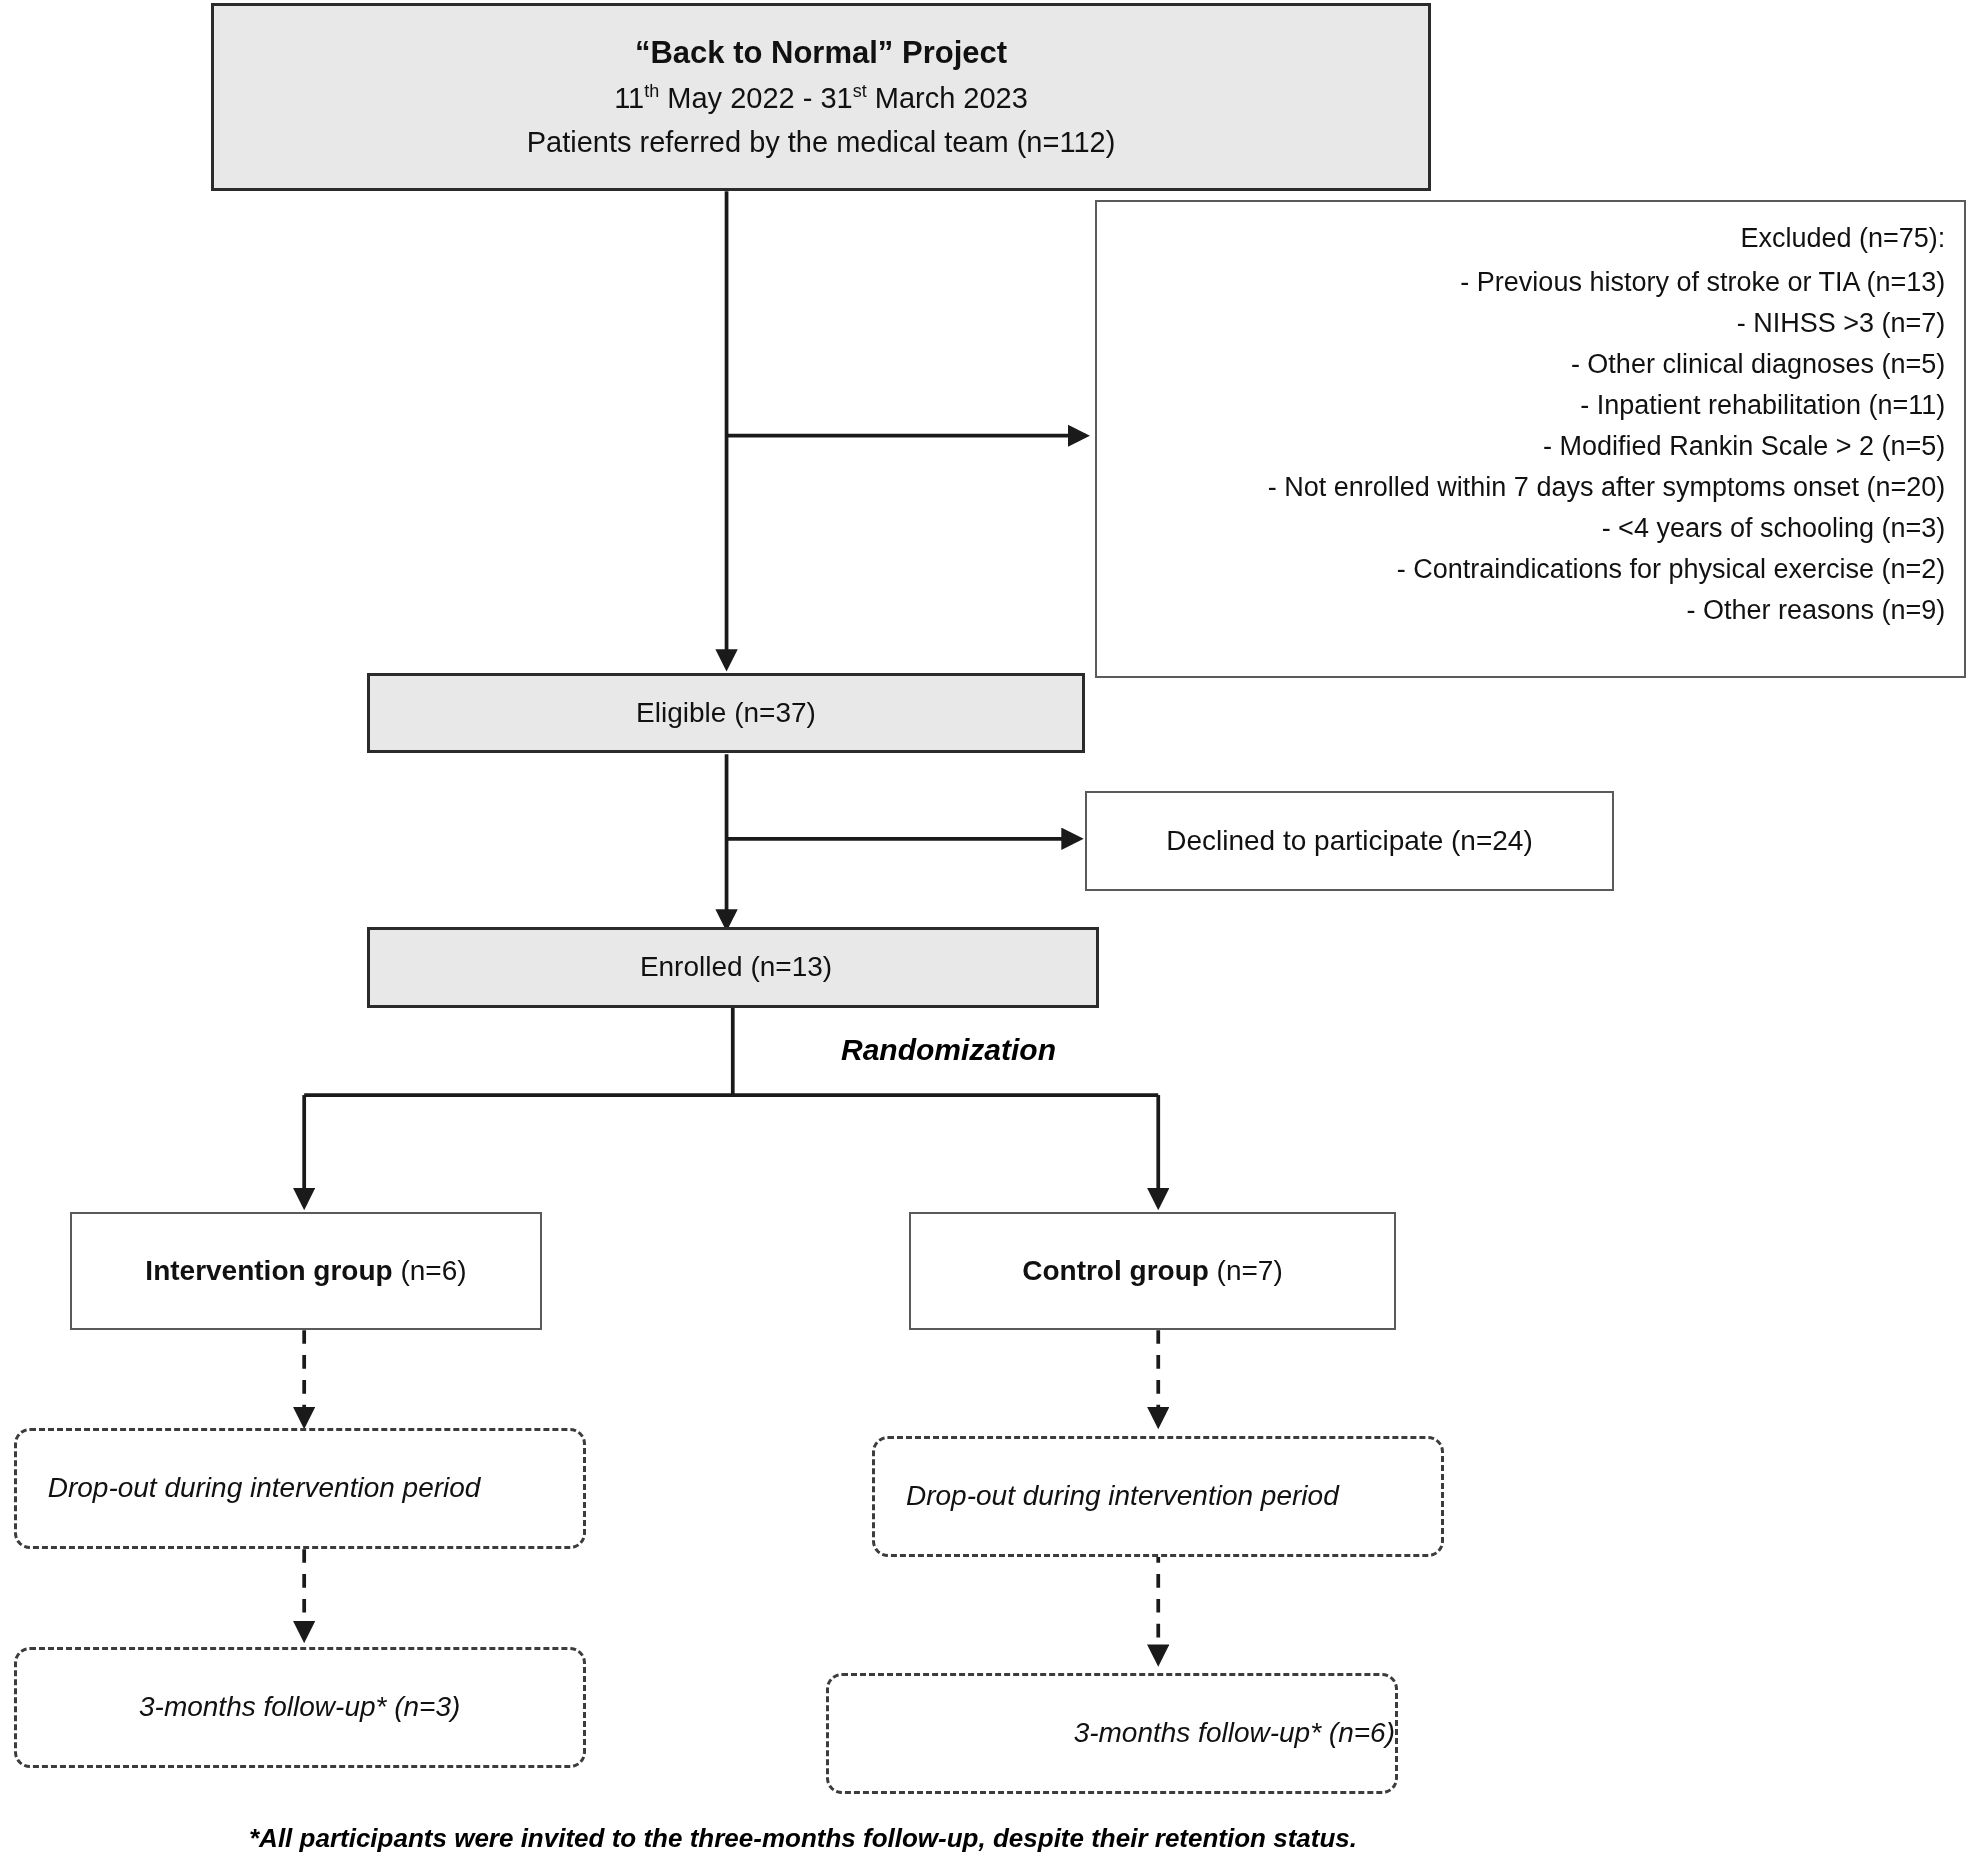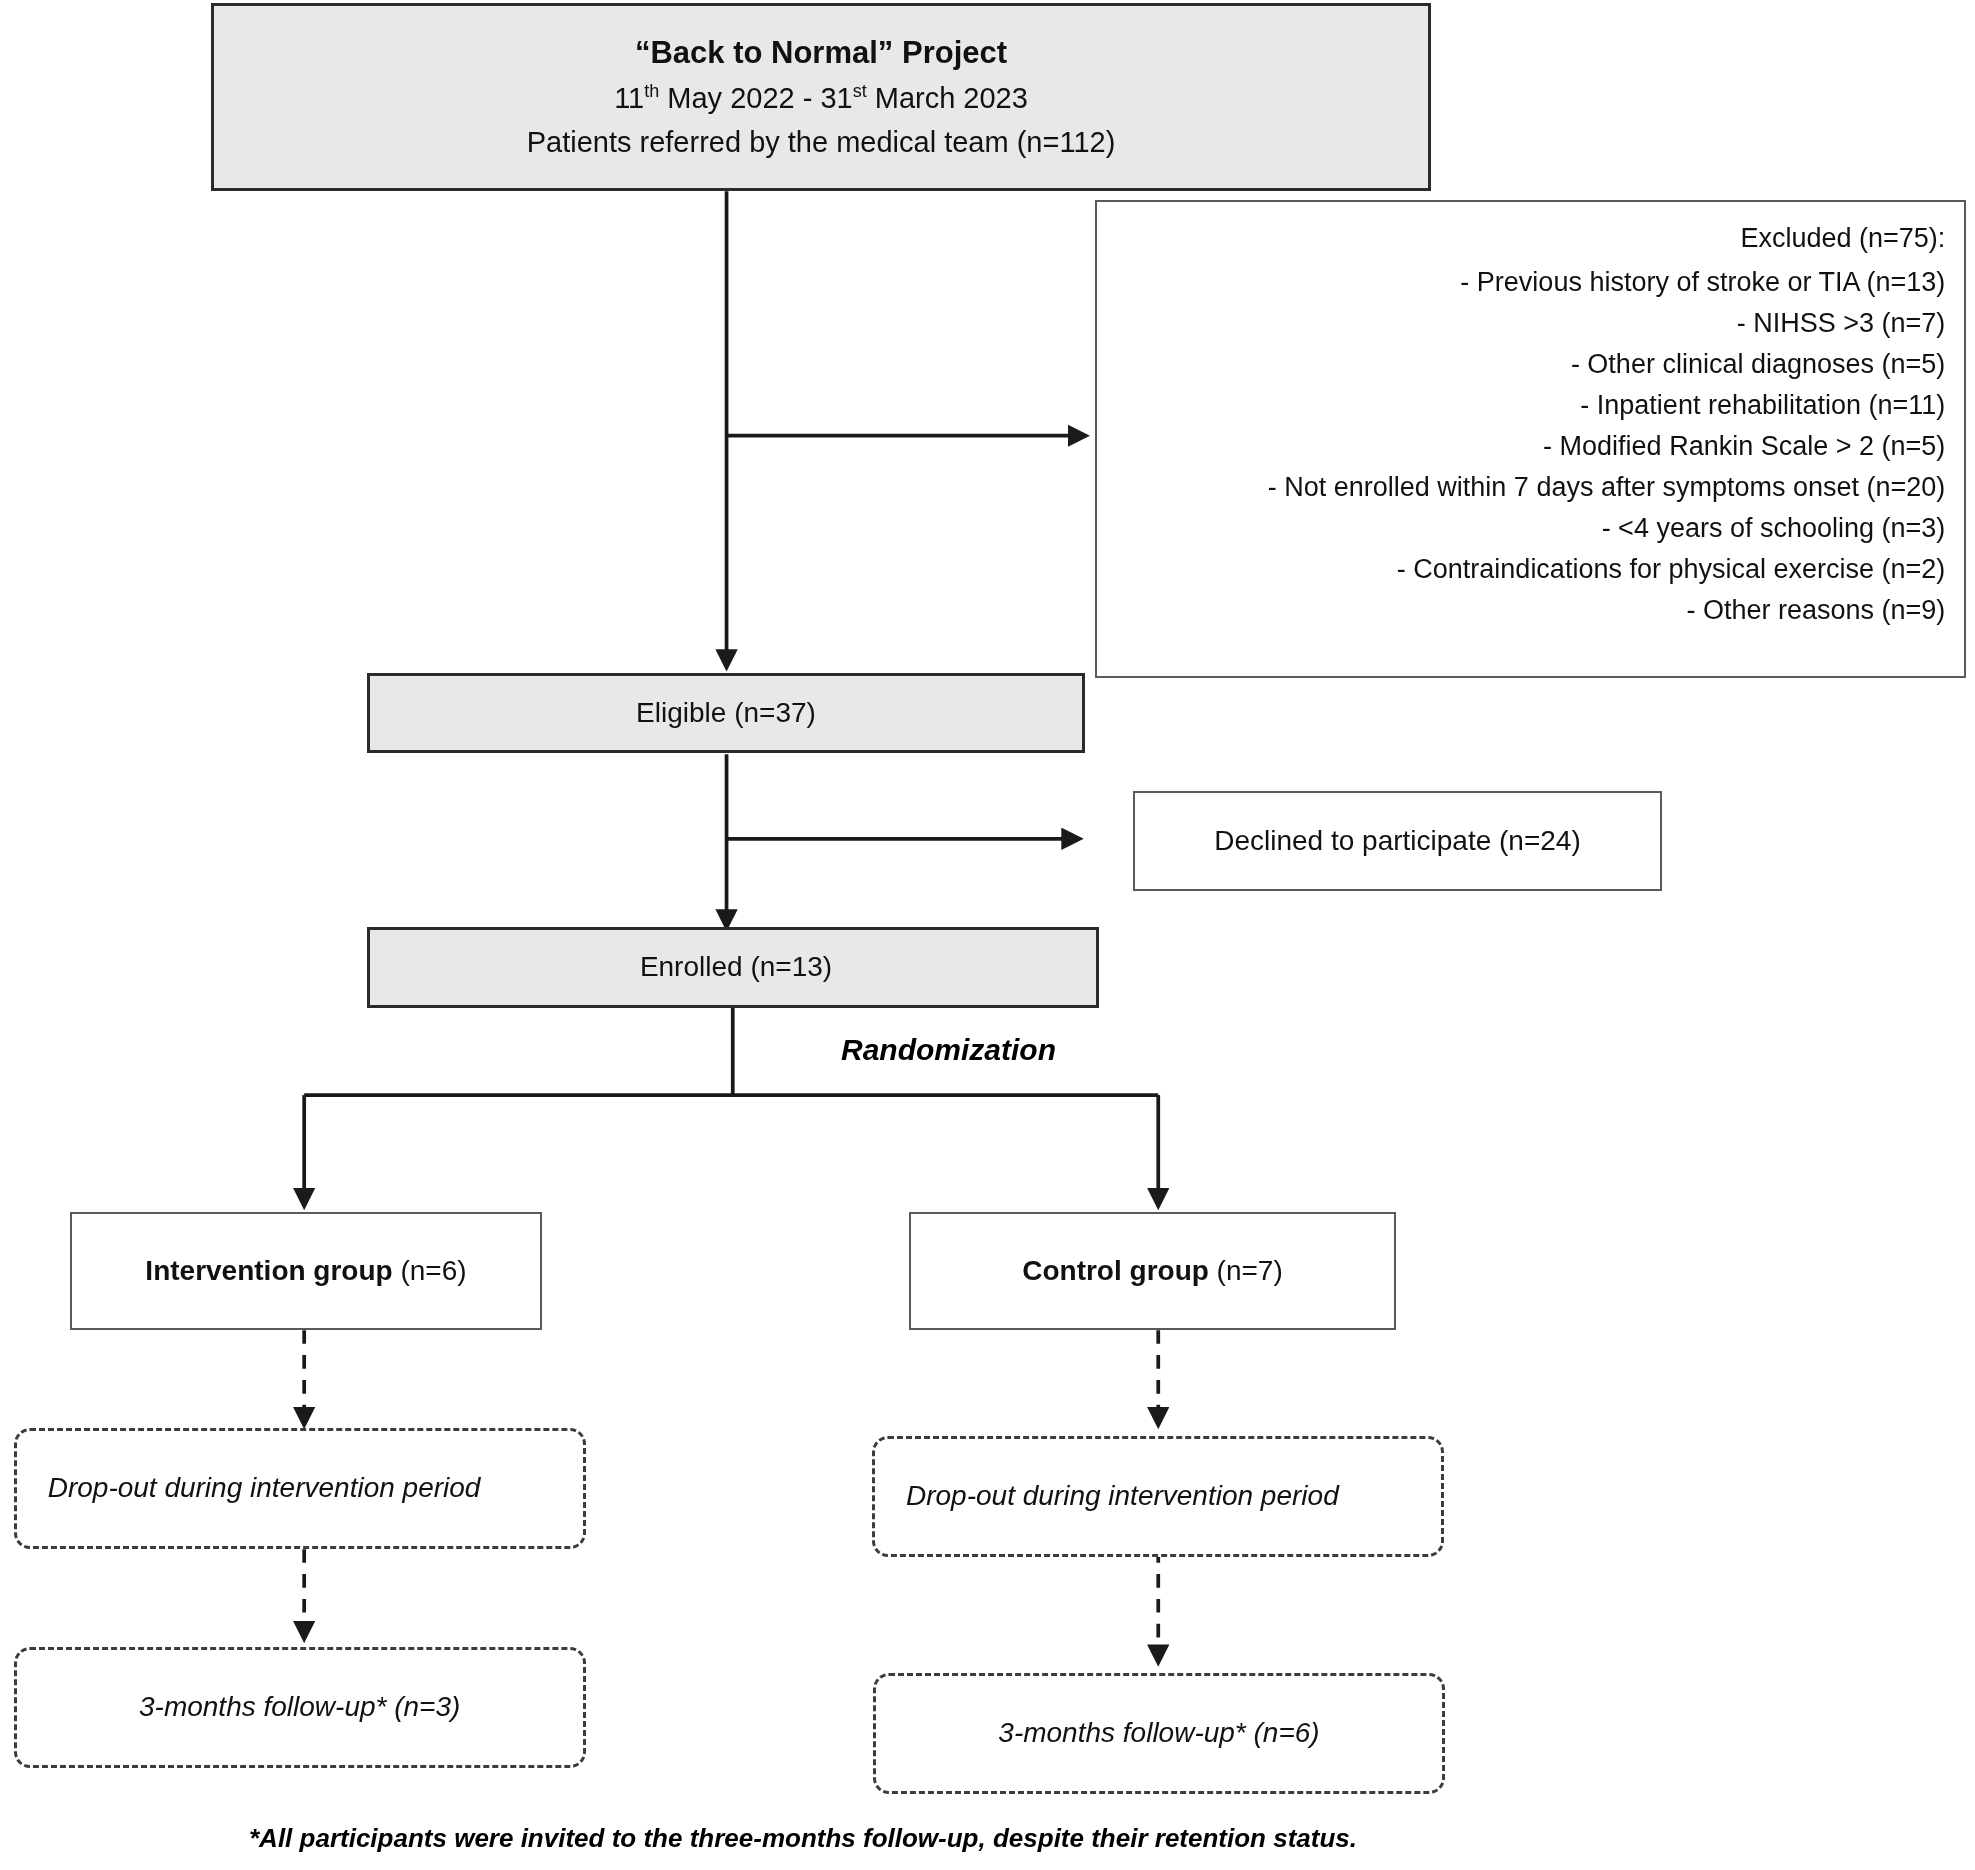--- a/index.html
+++ b/index.html
@@ -144,21 +144,21 @@
           <li>- Contraindications for physical exercise (n=2)</li>
           <li>- Other reasons (n=9)</li>
         </ul>
     </div>
   </div>
 
   <div class="box shaded" style="left:367px; top:673px; width:718px; height:80px;">
     <span>Eligible (n=37)</span>
   </div>
 
-  <div class="box thin" style="left:1085px; top:791px; width:529px; height:100px;margin-left:48px;">
+  <div class="box thin" style="left:1085px; top:791px; width:529px; height:100px;">
     <span>Declined to participate (n=24)</span>
   </div>
 
   <div class="box shaded" style="left:367px; top:927px; width:732px; height:81px;padding-left:6px;">
     <span>Enrolled (n=13)</span>
   </div>
 
   <div class="label" id="randomization-label" style="left:841px; top:1033px;">Randomization</div>
 
   <div class="box thin" style="left:70px; top:1212px; width:472px; height:118px;">
@@ -174,20 +174,20 @@
   </div>
 
   <div class="box dashed" style="left:872px; top:1436px; width:572px; height:121px; justify-content:flex-start; padding-left:31px;">
     <span class="ital">Drop-out during intervention period</span>
   </div>
 
   <div class="box dashed" style="left:13.7px; top:1647px; width:572px; height:121px;">
     <span class="ital">3-months follow-up* (n=3)</span>
   </div>
 
-  <div class="box dashed" style="left:873px; top:1673px; width:572px; height:121px;">
+  <div class="box dashed" style="left:826px; top:1673px; width:572px; height:121px;justify-content:flex-end;">
     <span class="ital">3-months follow-up* (n=6)</span>
   </div>
 
   <div class="label" id="footnote" style="left:249px; top:1823px;">*All participants were invited to the three-months follow-up, despite their retention status.</div>
 
 </div>
 
 
 </body></html>

